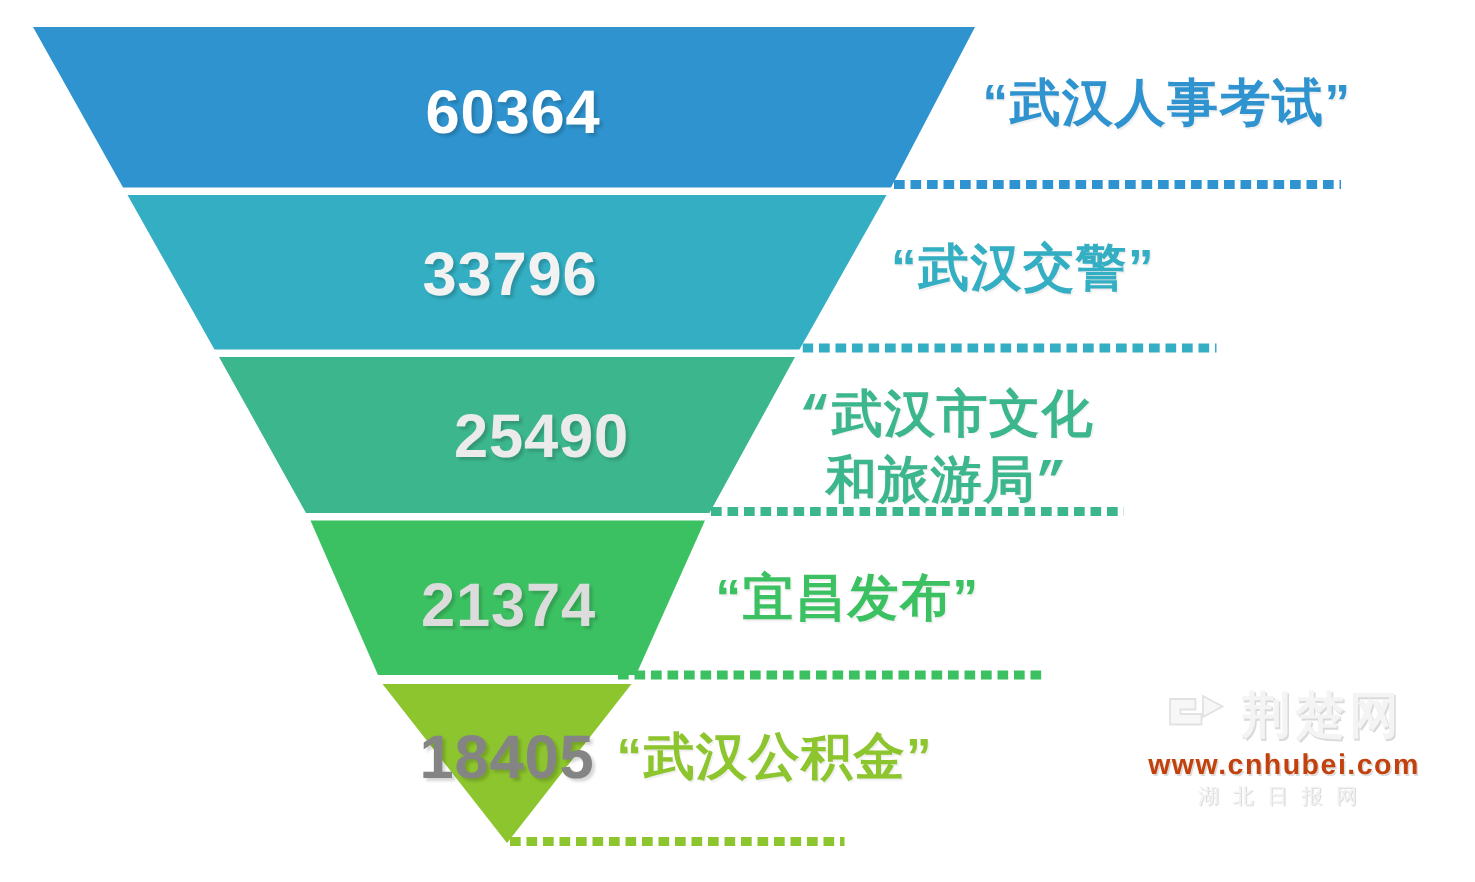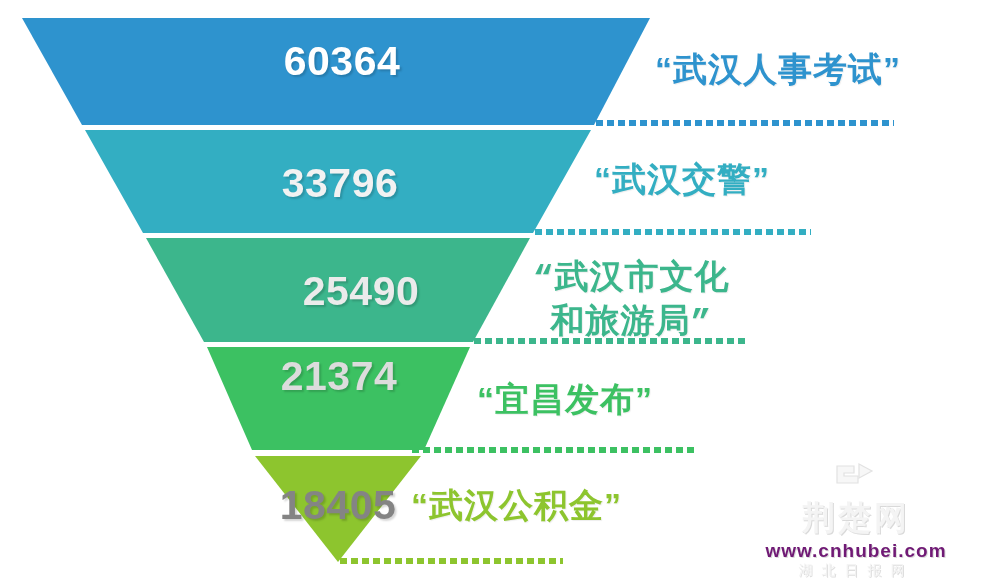--- a/index.html
+++ b/index.html
@@ -66,43 +66,41 @@
     position: absolute;
     right: 18px;
     bottom: 22px;
     width: 218px;
     height: 106px;
     opacity: 1;
     pointer-events: none;
   }
   #wm-logo-row {
     display: flex;
-    align-items: center;
     justify-content: center;
     gap: 7px;
-    flex-direction: column;
   }
   #wm-mark {
     width: 44px;
     height: 34px;
   }
   #wm-name {
     font-family: "DejaVu Serif", "Liberation Serif", serif;
     font-size: 33px;
     font-weight: bold;
     color: #f4f4f4;
     text-shadow: 1px 1px 0 #d9d9d9, -1px -1px 0 #ffffff;
     letter-spacing: 3px;
     line-height: 1;
   }
   #wm-url {
     text-align: center;
     font-size: 19px;
     font-weight: bold;
-    color: #701a75;
+    color: #c2410c;
     text-shadow: 1px 1px 0 #dcdcdc;
     letter-spacing: 1px;
     margin-top: 6px;
   }
   #wm-sub {
     text-align: center;
     font-size: 14px;
     color: #f2f2f2;
     text-shadow: 1px 1px 0 #dedede;
     letter-spacing: 9px;
@@ -115,24 +113,24 @@
 <div id="stage">
 
   <svg id="funnel-svg" viewBox="0 0 983 588">
     <polygon points="22,18 650,18 594,125 82,125" fill="#2E93CE"></polygon>
     <polygon points="85,130 591,130 533,233 143,233" fill="#33AEC2"></polygon>
     <polygon points="146,238 530,238 473,342 204,342" fill="#3CB68C"></polygon>
     <polygon points="207,347 470,347 424,450 252,450" fill="#3CC162"></polygon>
     <polygon points="255,456 421,456 338,562" fill="#8DC52E"></polygon>
   </svg>
 
-  <div class="value shadowed" style="left:342px; top:61px; color:#ffffff;text-align:right;">60364</div>
+  <div class="value shadowed" style="left:342px; top:75px; color:#ffffff;text-align:right;">60364</div>
   <div class="value shadowed" style="left:340px; top:183px; color:#f2f2f2;">33796</div>
   <div class="value shadowed" style="left:337px; top:291px; color:#ebebeb;margin-left:24px;">25490</div>
-  <div class="value shadowed" style="left:339px; top:376px; color:#dcdcdc;">21374</div>
+  <div class="value shadowed" style="left:339px; top:404px; color:#dcdcdc;">21374</div>
   <div class="value shadowed" style="left:338px; top:505px; color:#848484;">18405</div>
 
   <div class="label" style="left:655px; top:48px; color:#2E93CE;">“武汉人事考试”</div>
   <div class="label" style="left:594px; top:158px; color:#33AEC2;">“武汉交警”</div>
   <div class="label" style="left:533px; top:258px; color:#3CB68C; text-align:center;font-family:Liberation Mono, monospace;">“武汉市文化
 和旅游局”</div>
   <div class="label" style="left:477px; top:378px; color:#3CC162;">“宜昌发布”</div>
   <div class="label" style="left:411px; top:484px; color:#8DC52E;">“武汉公积金”</div>
 
   <div class="leader" style="left:596px; top:120px; width:298px;

